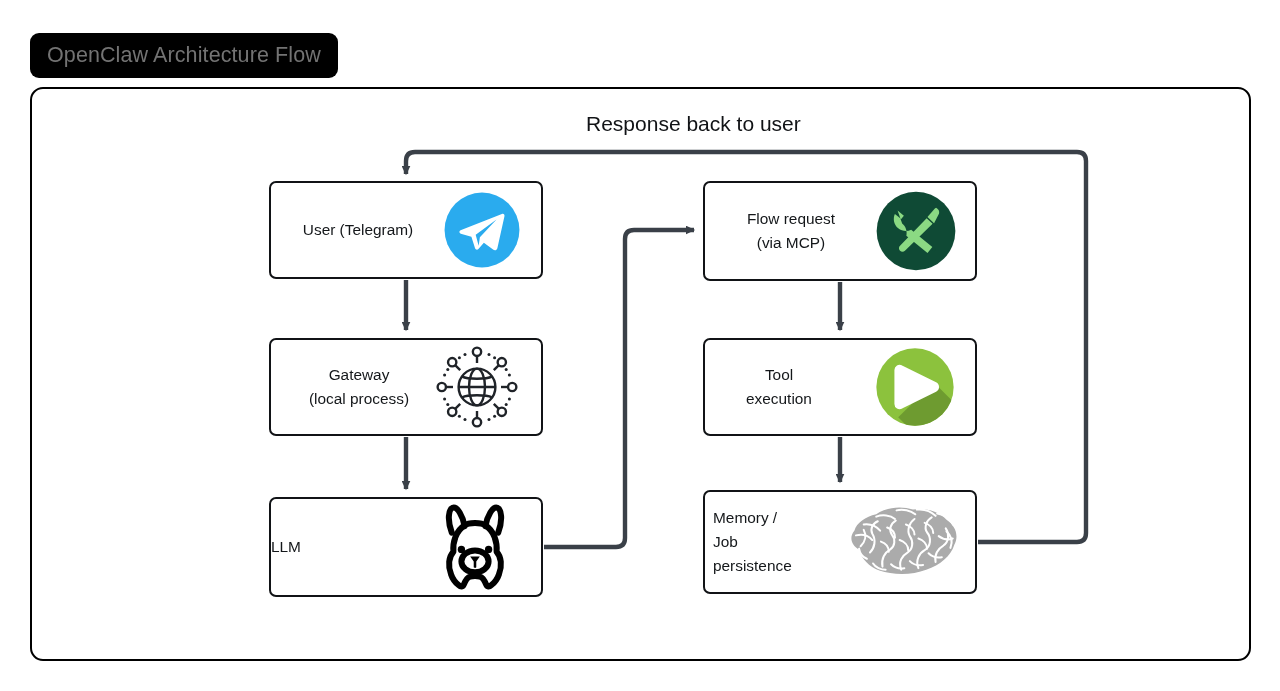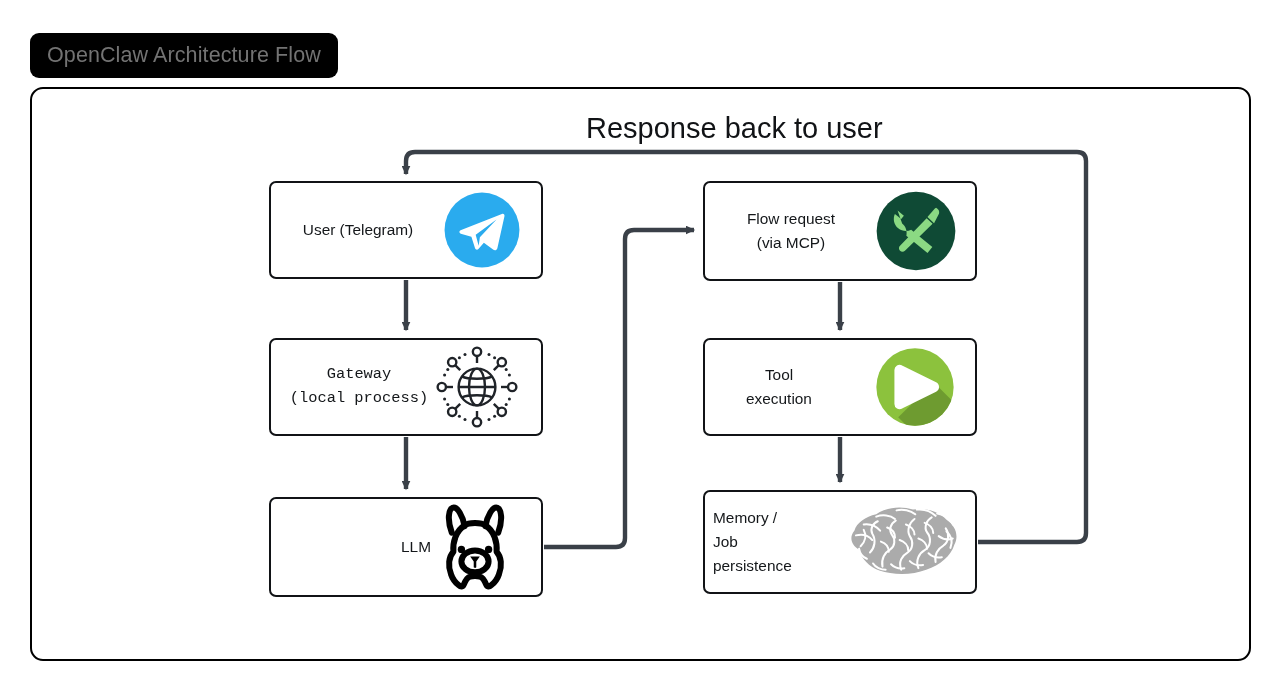--- a/index.html
+++ b/index.html
@@ -75,49 +75,49 @@
     color: #14171a;
     white-space: pre-line;
   }
   .node-icon {
     position: absolute;
     display: block;
   }
 
   
   #node-user        { left: 269px; top: 181px; width: 274px; height: 98px; }
-  #node-gateway     { left: 269px; top: 338px; width: 274px; height: 98px; font-family: Liberation Mono, monospace; }
+  #node-gateway     { left: 269px; top: 338px; width: 274px; height: 98px; }
   #node-llm         { left: 269px; top: 497px; width: 274px; height: 100px; }
   
   #node-toolreq     { left: 703px; top: 181px; width: 274px; height: 100px; }
   #node-toolexec    { left: 703px; top: 338px; width: 274px; height: 98px; }
   #node-memory      { left: 703px; top: 490px; width: 274px; height: 104px; padding-left: 10px; }
 
   
   #node-user    .node-label    { position:absolute; left:0; width:174px; text-align:center; }
   #node-gateway .node-label    { position:absolute; left:0; width:176px; text-align:center; }
-  #node-llm     .node-label    { position:absolute; left:0; width:160px; text-align:right; }
+  #node-llm     .node-label    { position:absolute; left:0; width:160px; text-align:left; }
   #node-toolreq .node-label    { position:absolute; left:0; width:172px; text-align:center; }
   #node-toolexec .node-label   { position:absolute; left:0; width:148px; text-align:center; }
   #node-memory  .node-label    { position:absolute; left:8px; width:136px; text-align:left; }
 
   
   #icon-telegram { right: 20px; width: 78px;  height: 78px; }
   #icon-globe    { right: 16px; width: 96px;  height: 96px; }
   #icon-llama    { right: 18px; width: 96px;  height: 96px; }
   #icon-tools    { right: 18px; width: 82px;  height: 82px; }
   #icon-play     { right: 18px; width: 84px;  height: 84px; }
   #icon-brain    { right: 6px;  width: 134px; height: 82px; }
 
   
   #edge-label-response {
     position: absolute;
     left: 586px;
     top: 112px;
-    font-size: 29px;
+    font-size: 21px;
     color: #111316;
     white-space: nowrap;
     z-index: 4;
   }
 </style>
 </head>
 <body>
 
 <div id="title-chip">
   <span>OpenClaw Architecture Flow</span>

